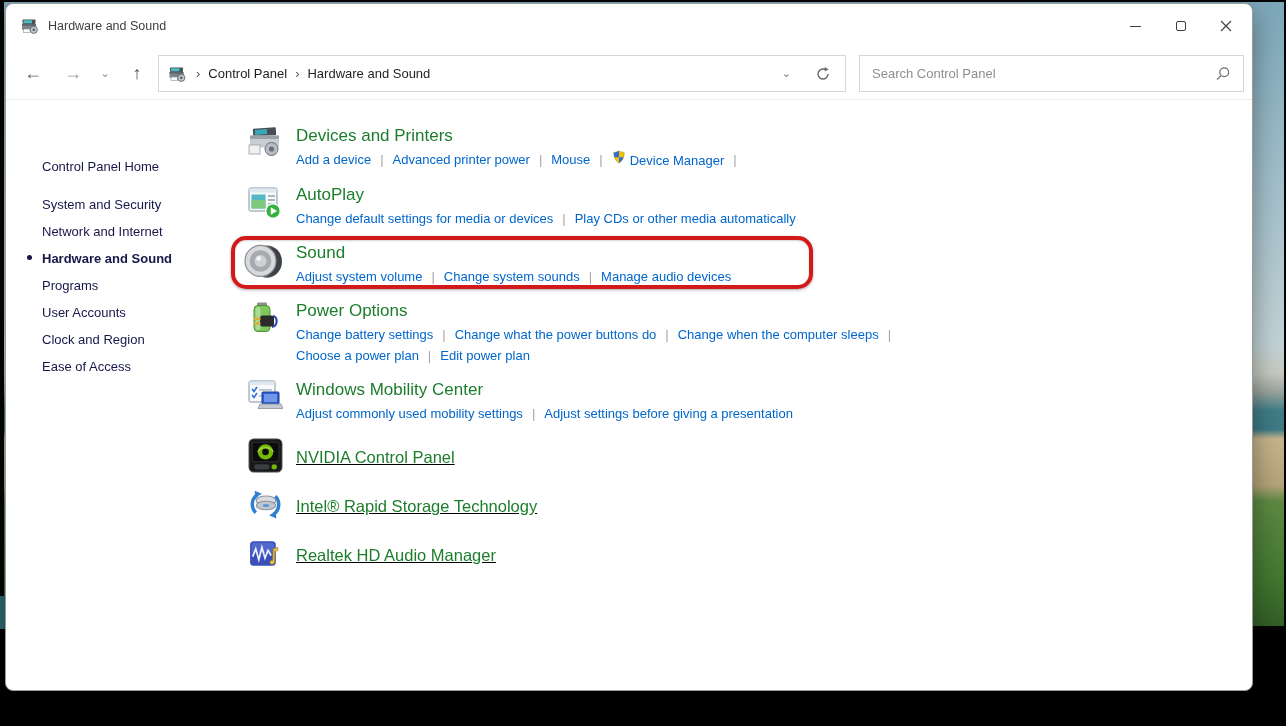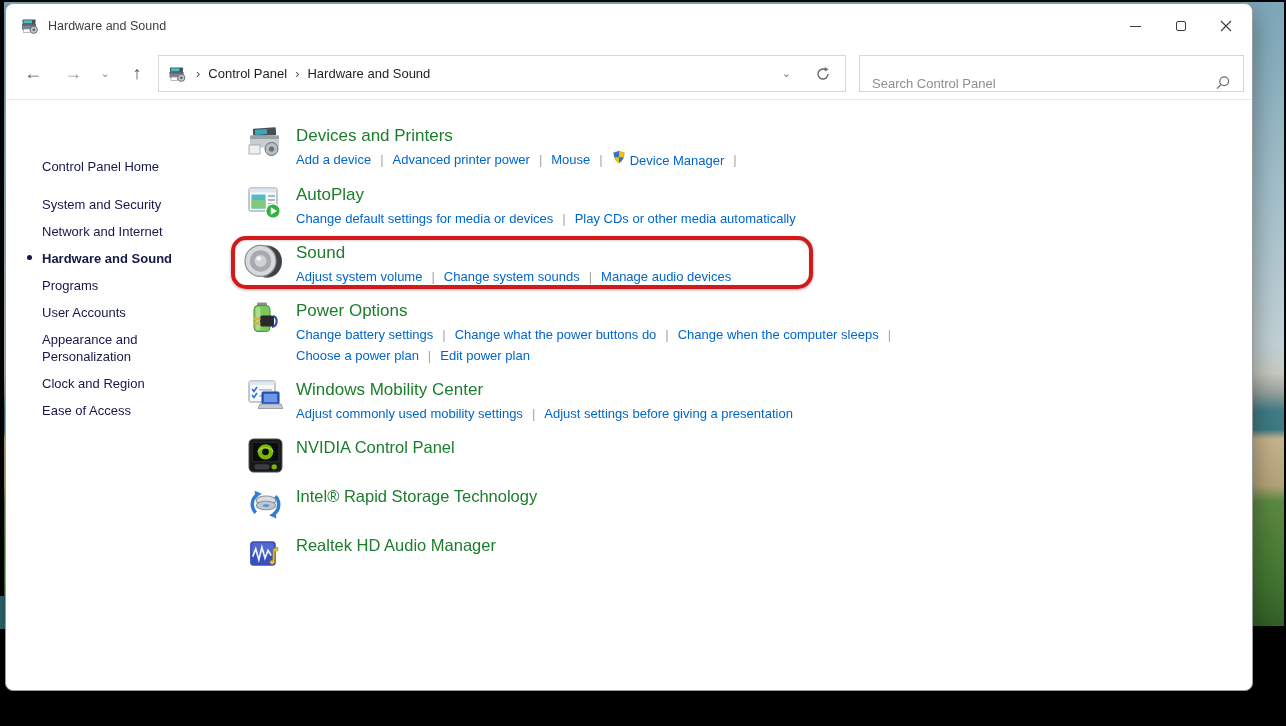--- a/index.html
+++ b/index.html
@@ -43,21 +43,21 @@
     border:1px solid #d6d6d6; background:#fff; display:flex; align-items:center;
     padding:0 10px; font-size:13px; color:#1f1f1f; }
   .crumb-ico { width:17px; height:16px; display:inline-flex; margin-right:2px; }
   .crumb-sep { color:#555; margin:0 8px; font-size:13px; }
   .crumb { white-space:nowrap; }
   .crumb-spring { flex:1; }
   .crumb-dd { color:#777; font-size:11px; margin-right:24px; }
   .crumb-refresh { width:16px; height:16px; display:inline-flex; margin-right:4px; }
 
   .search-bar { position:absolute; left:853px; top:7px; width:385px; height:37px;
-    border:1px solid #d6d6d6; background:#fff; display:flex; align-items:flex-end; padding:0 12px; }
+    border:1px solid #d6d6d6; background:#fff; display:flex; align-items:center; padding:0 12px; }
   .search-bar input { flex:1; border:none; outline:none; font-size:13px; color:#333;
     font-family:inherit; background:transparent; }
   .search-bar input::placeholder { color:#8f8f8f; }
   .search-ico { width:16px; height:16px; display:inline-flex; }
 
   
   .bodyrow { display:flex; height:591px; }
   .sidebar { width:240px; padding:28px 0 0 36px; flex-shrink:0; }
   .side-item { position:relative; font-size:13px; color:var(--side,#17174a);
     line-height:17px; margin-bottom:10px; max-width:150px; cursor:default; }
@@ -67,21 +67,21 @@
     border-radius:50%; background:#17174a; }
 
   .content { flex:1; padding:25px 0 0 1px; }
   .section { position:relative; display:flex; margin-bottom:13px; }
   .sec-icon { width:49px; flex-shrink:0; }
   .sec-icon svg { width:36px; height:36px; }
   .sec-icon[data-icon="sound-icon"] svg { width:43px; height:43px; margin:-2px 0 0 -5px; }
   .sec-text { min-width:0; }
   .sec-title { font-size:17px; color:var(--green,#1c7d2c); line-height:21px;
     margin-bottom:3px; cursor:default; white-space:nowrap; }
-  .section.app { align-items:flex-start; margin-bottom:8px; }
+  .section.app { align-items:center; margin-bottom:8px;text-decoration:underline; }
   .section.app .sec-icon svg { width:37px; height:37px; }
   .section.app .sec-title { font-size:16.5px; margin-bottom:0; }
   .task-row { font-size:13px; line-height:21px; white-space:nowrap; }
   .task-link { color:var(--blue,#0066cc); cursor:default; display:inline-flex; }
   .task-link .shield { width:14px; height:14px; display:inline-flex; margin-right:4px; }
   .sep { color:#a6a6a6; margin:0 9px; }
 
   .hl-box { position:absolute; left:-16px; top:-6px; width:582px; height:53px;
     border:4px solid var(--red,#d21a1a); border-radius:15px; pointer-events:none;
     box-shadow:0 1px 3px rgba(0,0,0,.35), inset 0 1px 2px rgba(0,0,0,.18); z-index:5; }
@@ -167,21 +167,20 @@
     </div>
 
     <div class="bodyrow">
       <div class="sidebar" id="sidebar">
           <div class="side-item home"><span class="side-label">Control Panel Home</span></div>
           <div class="side-item"><span class="side-label">System and Security</span></div>
           <div class="side-item"><span class="side-label">Network and Internet</span></div>
           <div class="side-item active"><span class="bullet"></span><span class="side-label">Hardware and Sound</span></div>
           <div class="side-item"><span class="side-label">Programs</span></div>
           <div class="side-item"><span class="side-label">User Accounts</span></div>
-          <div class="side-item"><span class="side-label">Appearance and Personalization</span></div>
           <div class="side-item"><span class="side-label">Clock and Region</span></div>
           <div class="side-item"><span class="side-label">Ease of Access</span></div>
         </div>
       <div class="content" id="content">
           <div class="section">
             <div class="sec-icon" data-icon="devices-printers-icon"><svg viewBox="0 0 36 36" width="100%" height="100%">
                 <rect x="6" y="3" width="23" height="8" rx="1" fill="#4a4f55" transform="rotate(-4 17 7)"></rect>
                 <rect x="8" y="4.5" width="12" height="5" fill="#3aa7b8" transform="rotate(-4 14 7)"></rect>
                 <rect x="3" y="10.5" width="29" height="12" rx="2" fill="#c8cdd2"></rect>
                 <rect x="3" y="10.5" width="29" height="3.5" fill="#9aa1a8"></rect>

